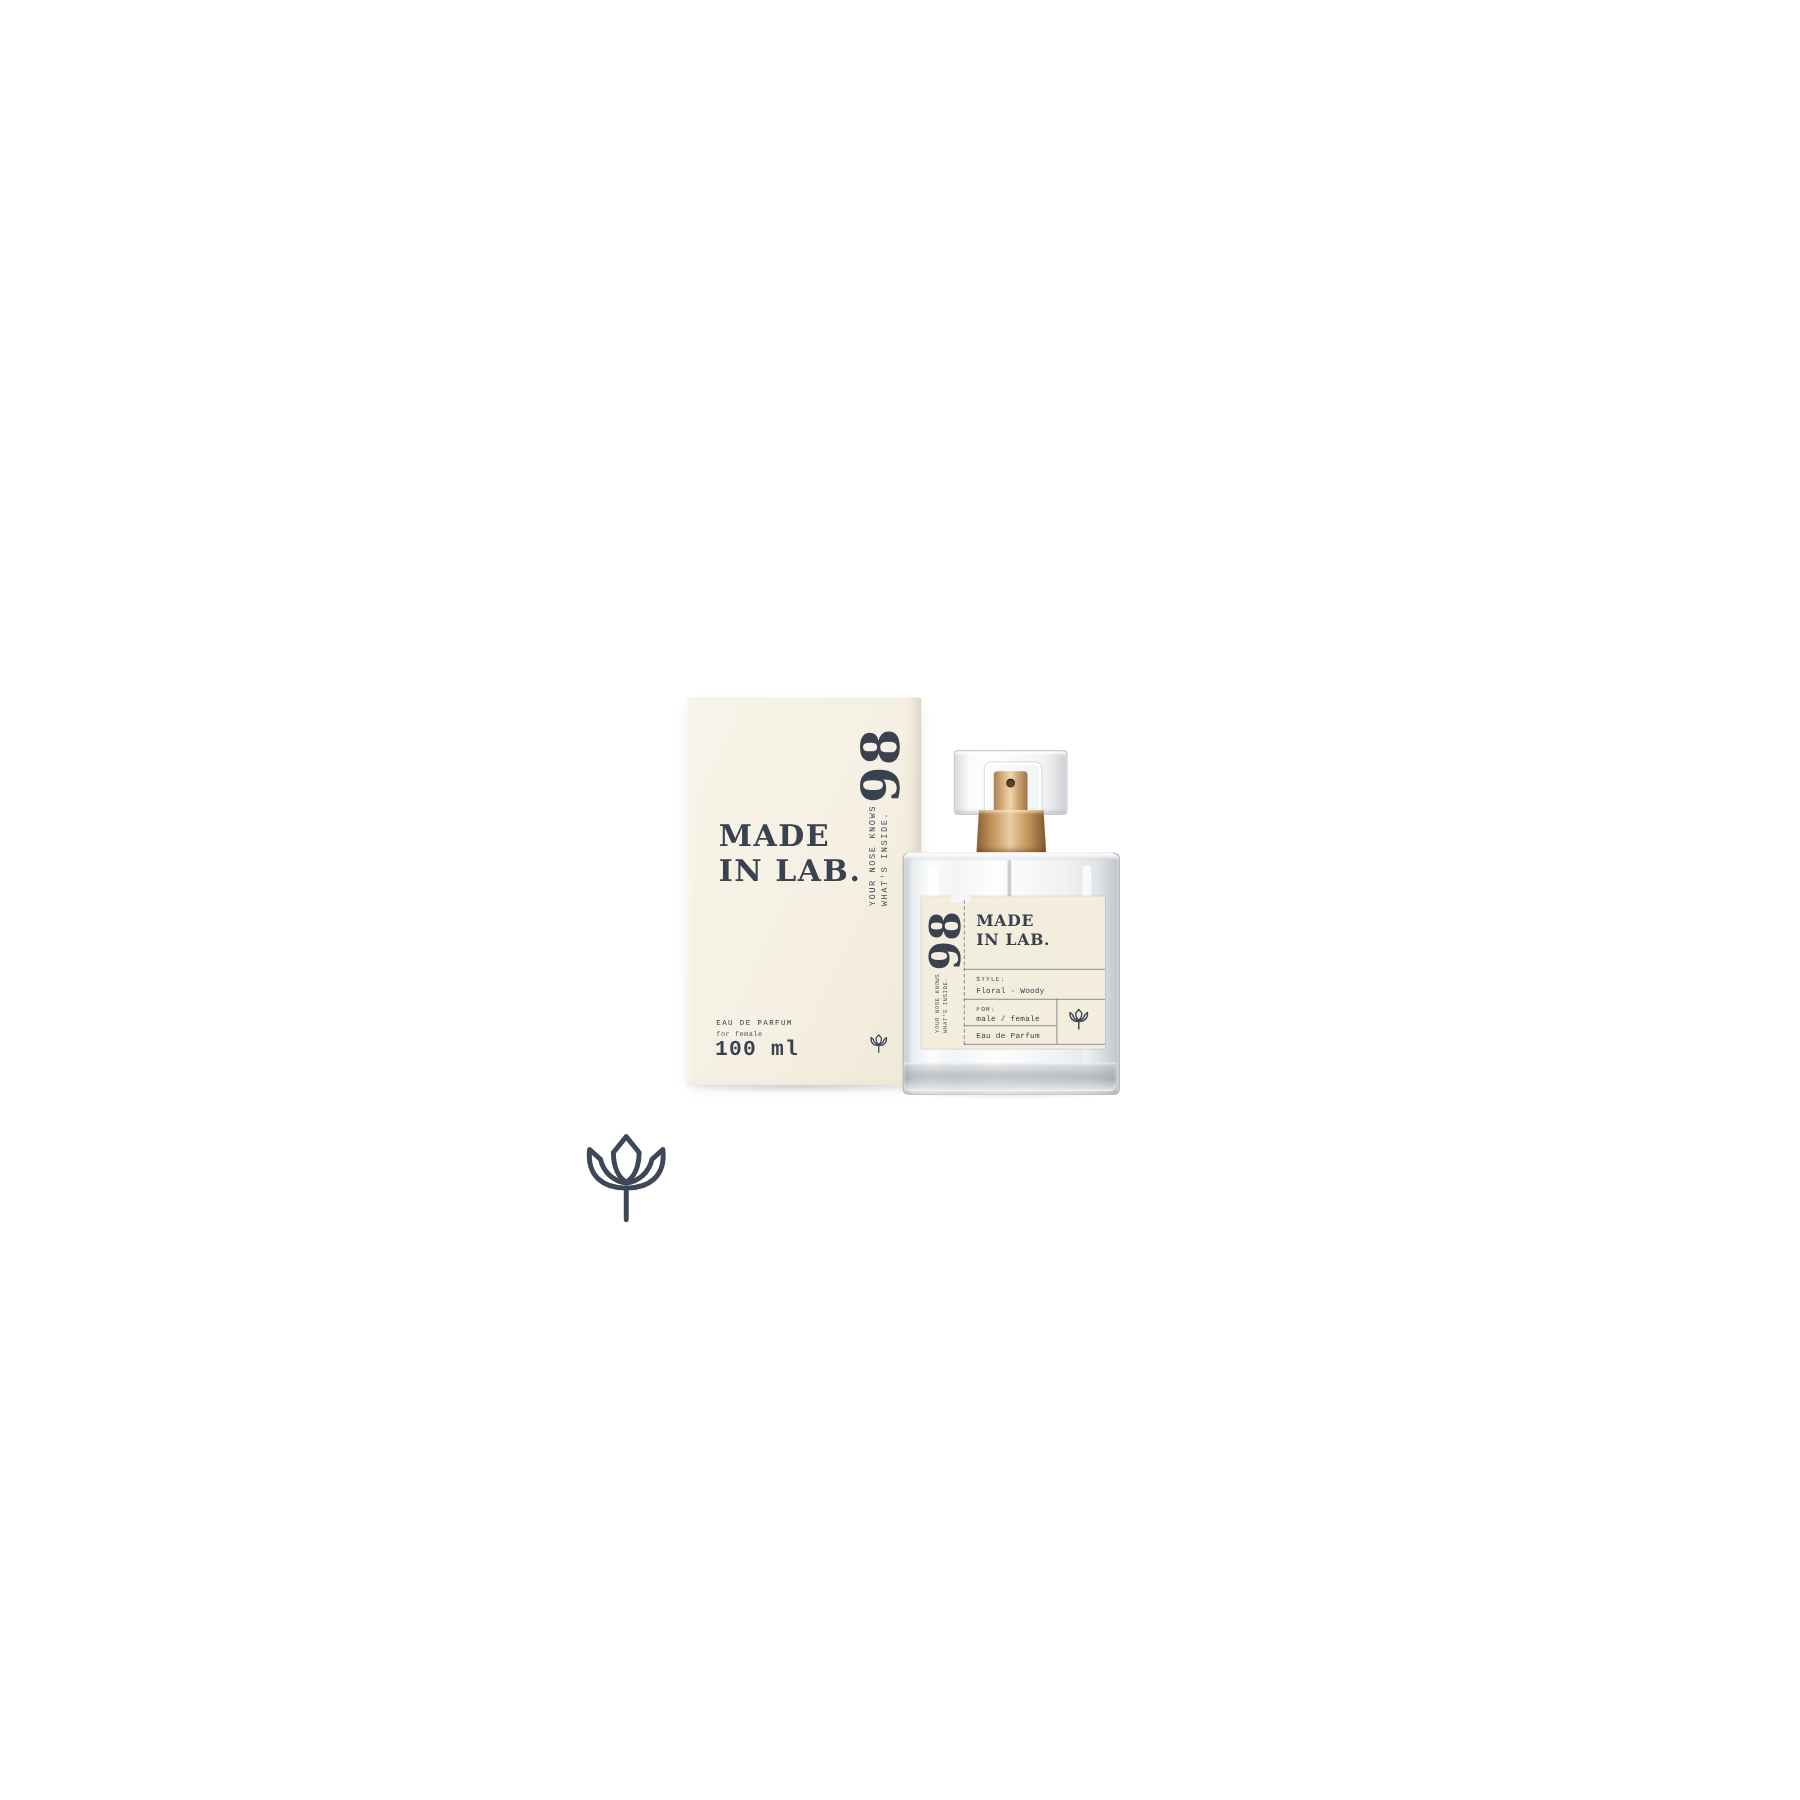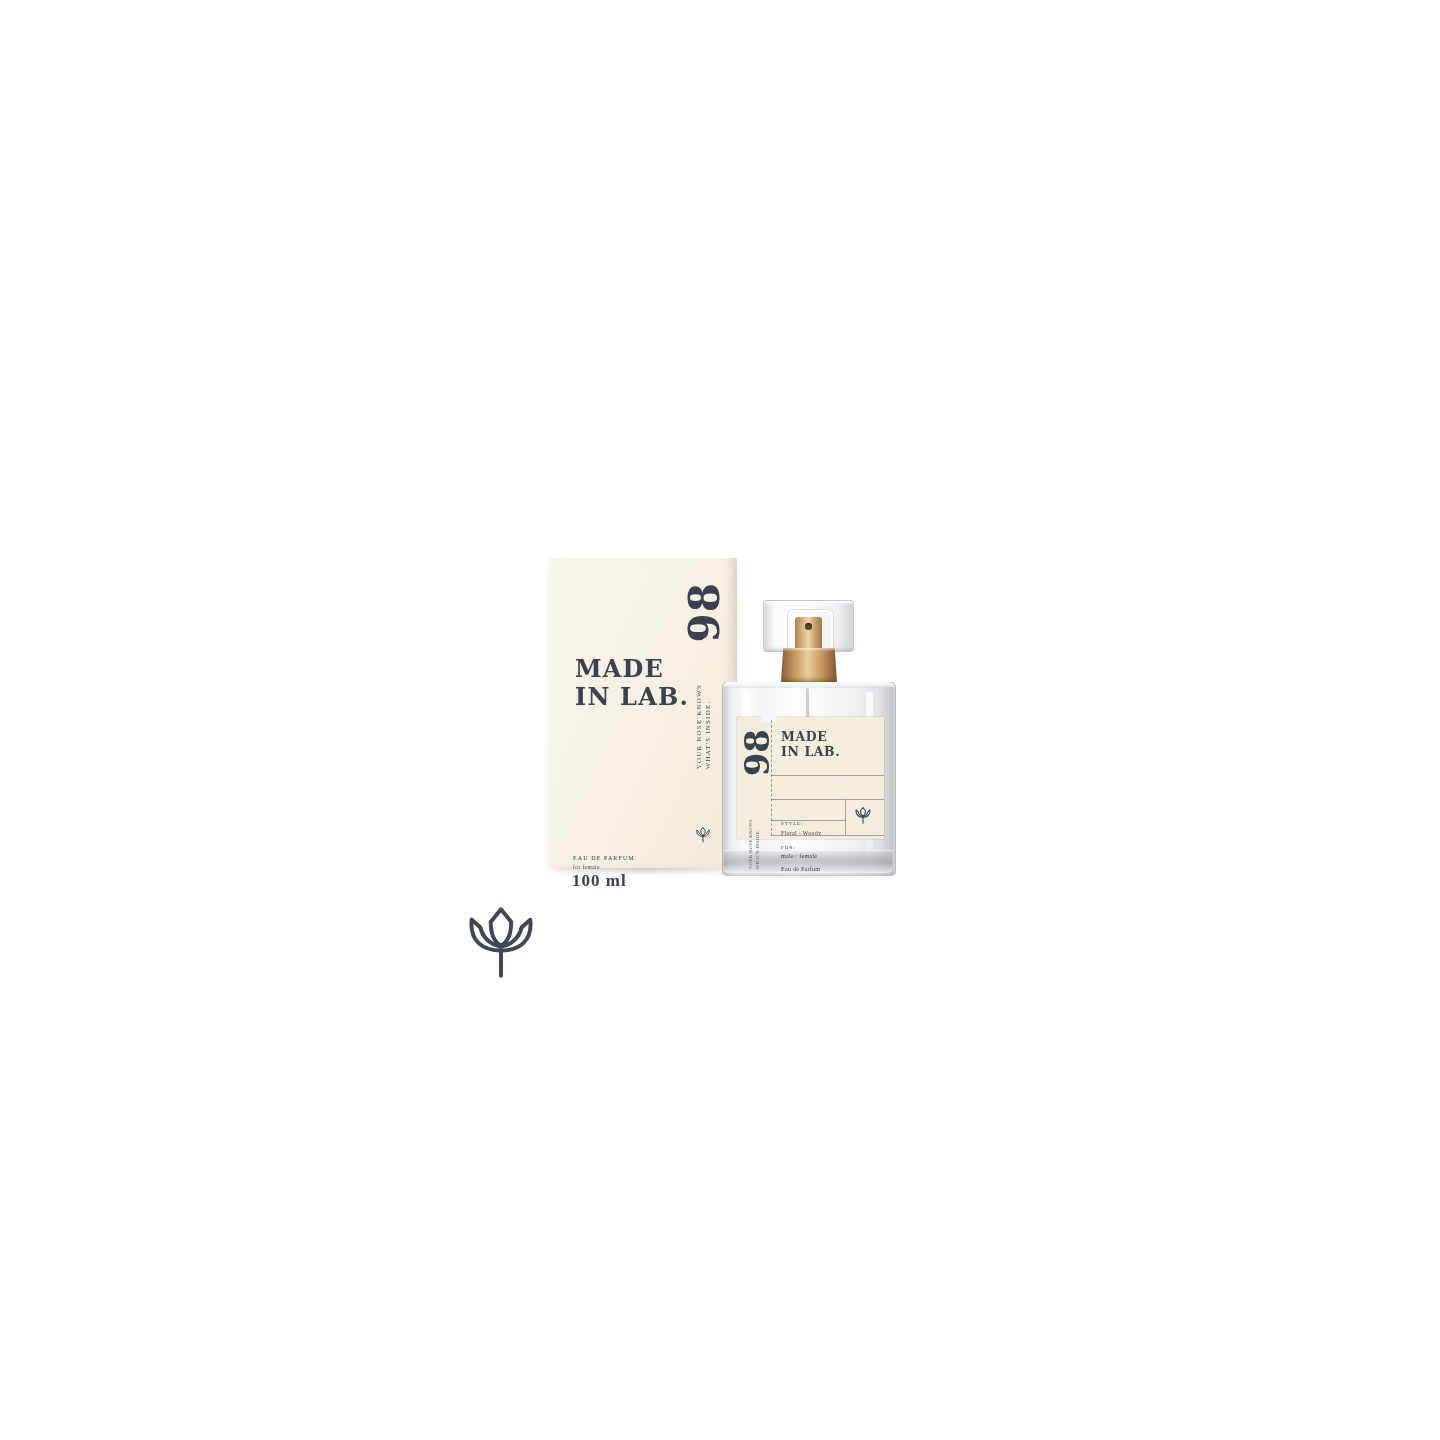--- a/index.html
+++ b/index.html
@@ -3,21 +3,21 @@
 <meta charset="utf-8">
 <style>
   html,body{margin:0;padding:0;background:#ffffff;}
   .stage{position:relative;width:1440px;height:1440px;background:#ffffff;overflow:hidden;
          font-family:"DejaVu Sans","Liberation Sans",sans-serif;}
 
   
   .vt{writing-mode:vertical-rl;text-orientation:sideways;transform:rotate(180deg);
       position:absolute;white-space:nowrap;}
   .serif{font-family:"DejaVu Serif","Liberation Serif",serif;}
-  .mono{font-family:Liberation Serif, serif;margin-top:40px;}
+  .mono{font-family:Liberation Mono, monospace;}
   .navy{color:#3a414f;}
 
   
   .box{position:absolute;left:549px;top:558px;width:188px;height:310px;border-radius:2px;
        background:linear-gradient(115deg,#f8f4e9 0%,#f5f0e3 55%,#efe9d8 100%);
        box-shadow:inset -9px 0 14px -9px rgba(105,95,70,.35),
                   inset 2px 2px 6px -2px rgba(255,255,255,.8),
                   0 4px 10px -4px rgba(80,80,80,.25);}
   .box-num{left:139px;top:24px;font-size:42px;line-height:.8;font-weight:bold;letter-spacing:1px;}
   .box-tagline{left:146px;top:86px;font-size:7px;line-height:1.35;letter-spacing:1.2px;color:#464d5c;}

